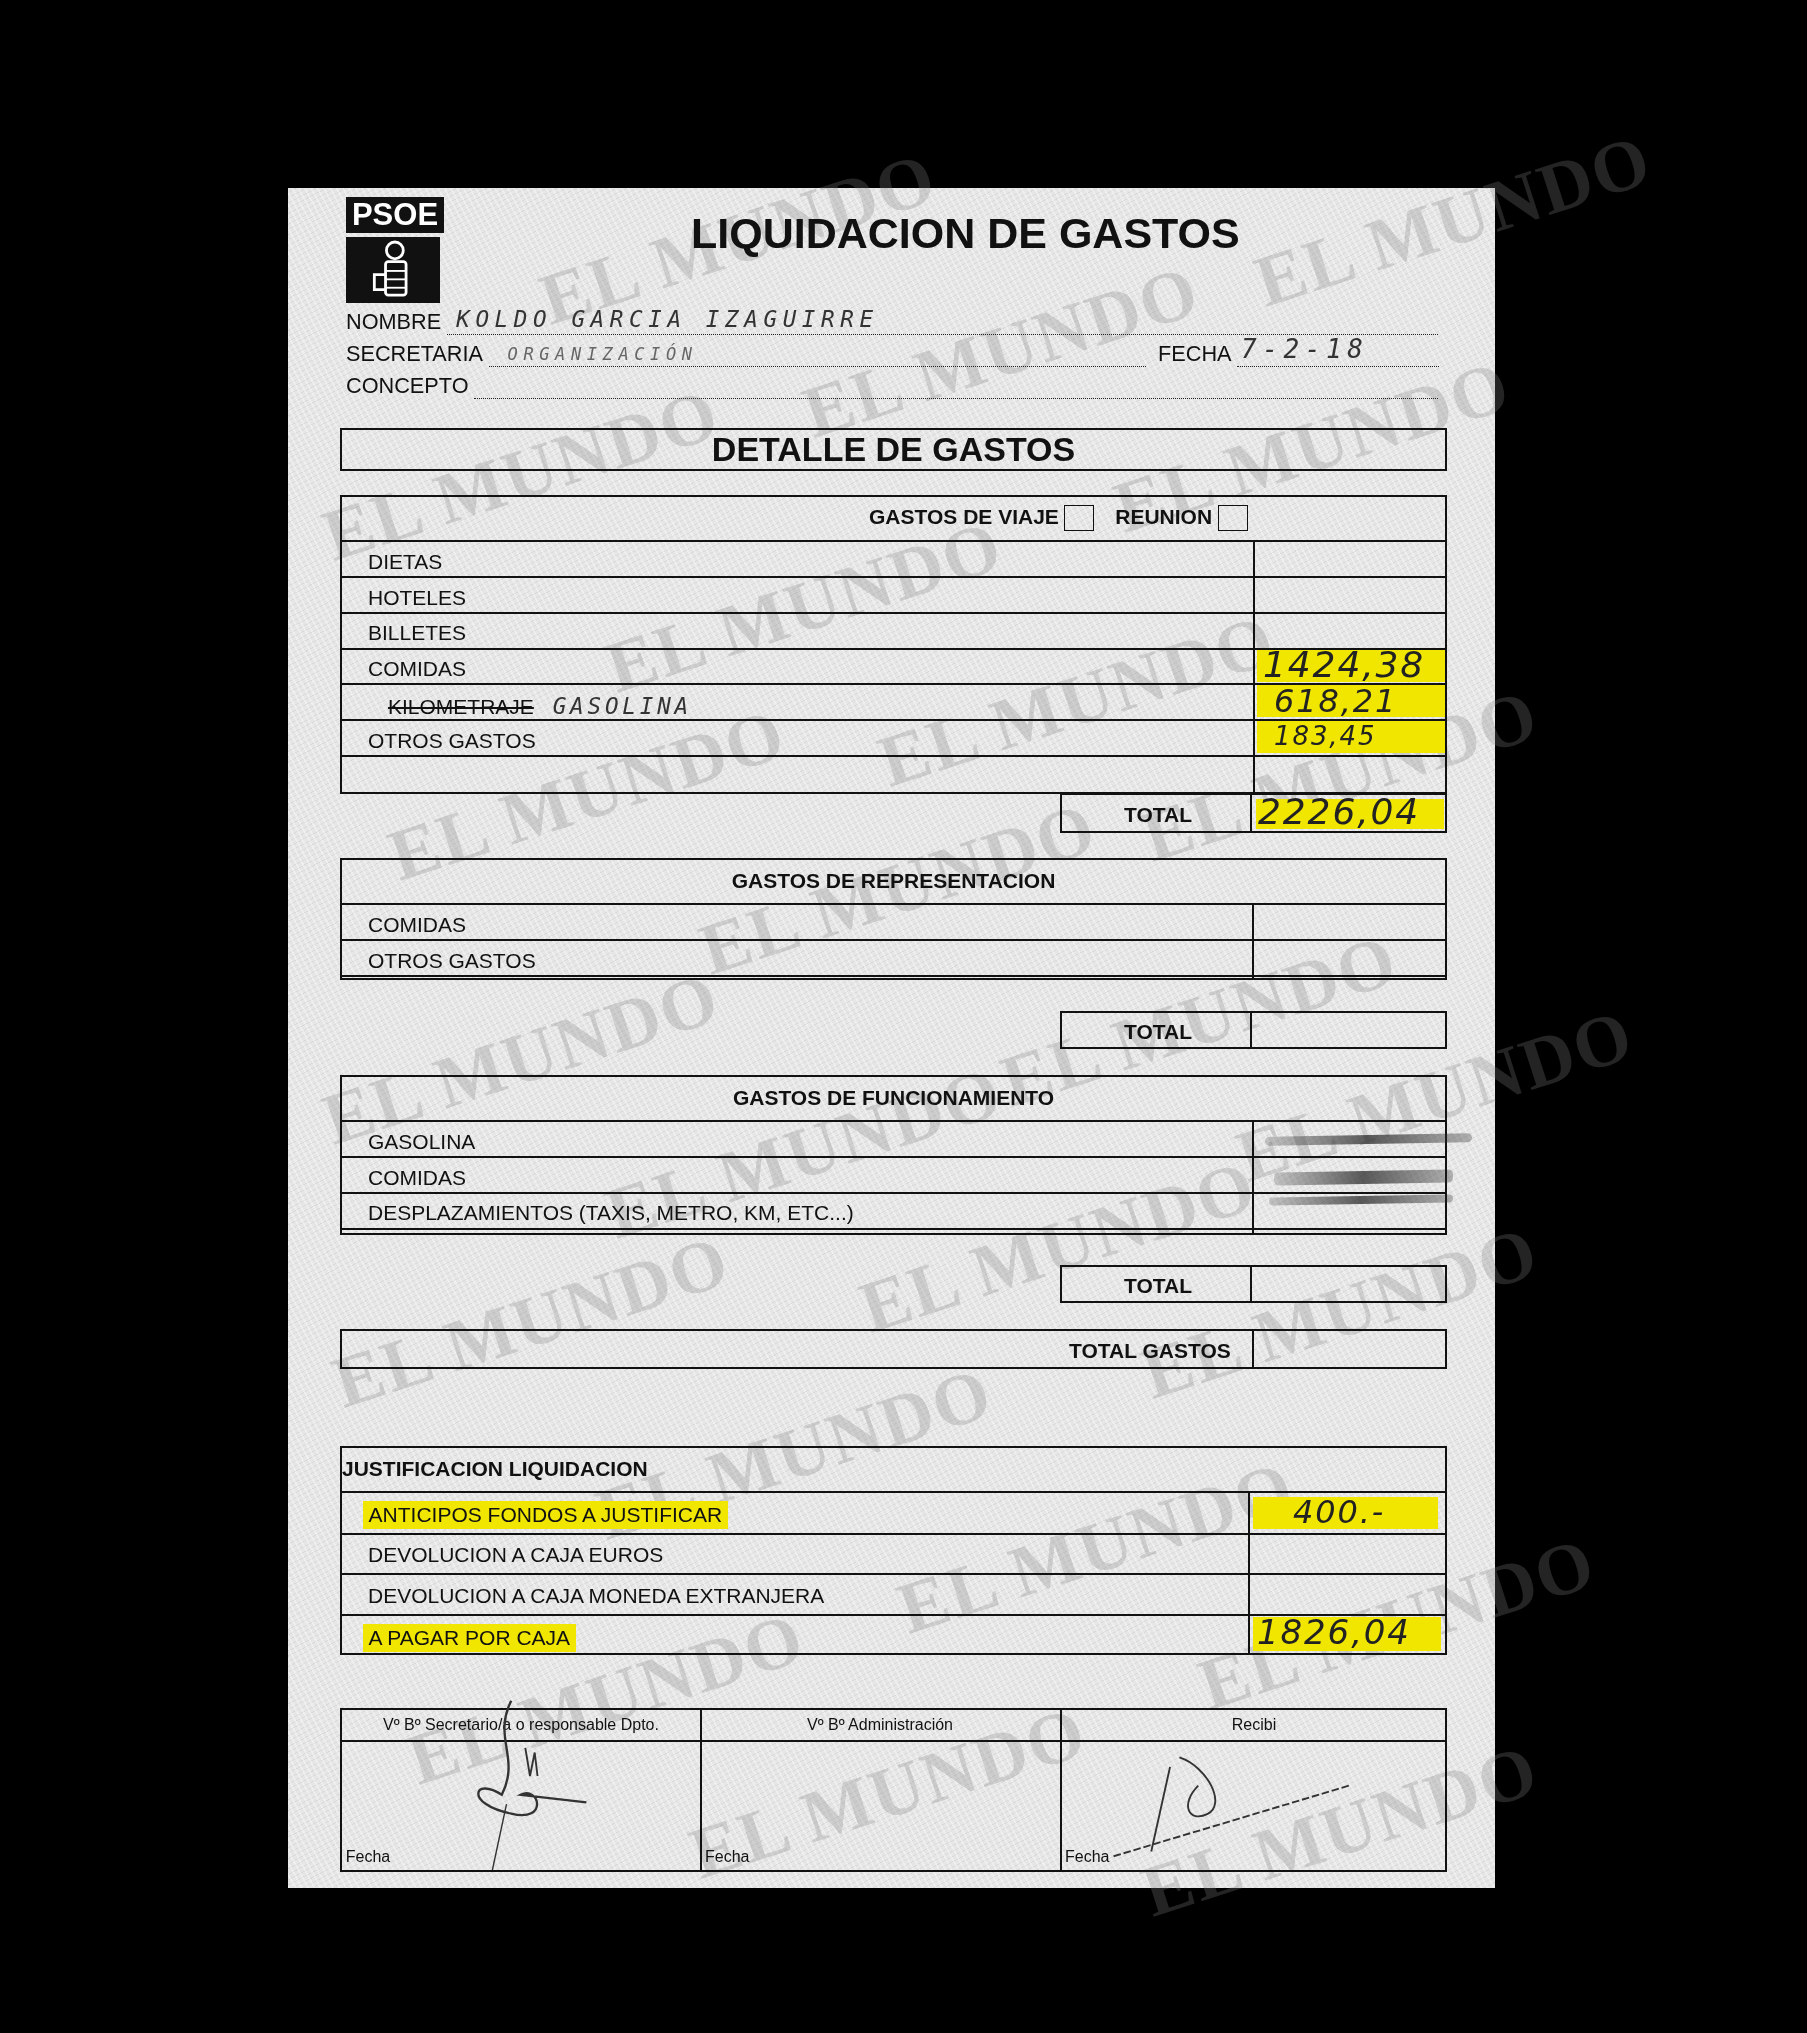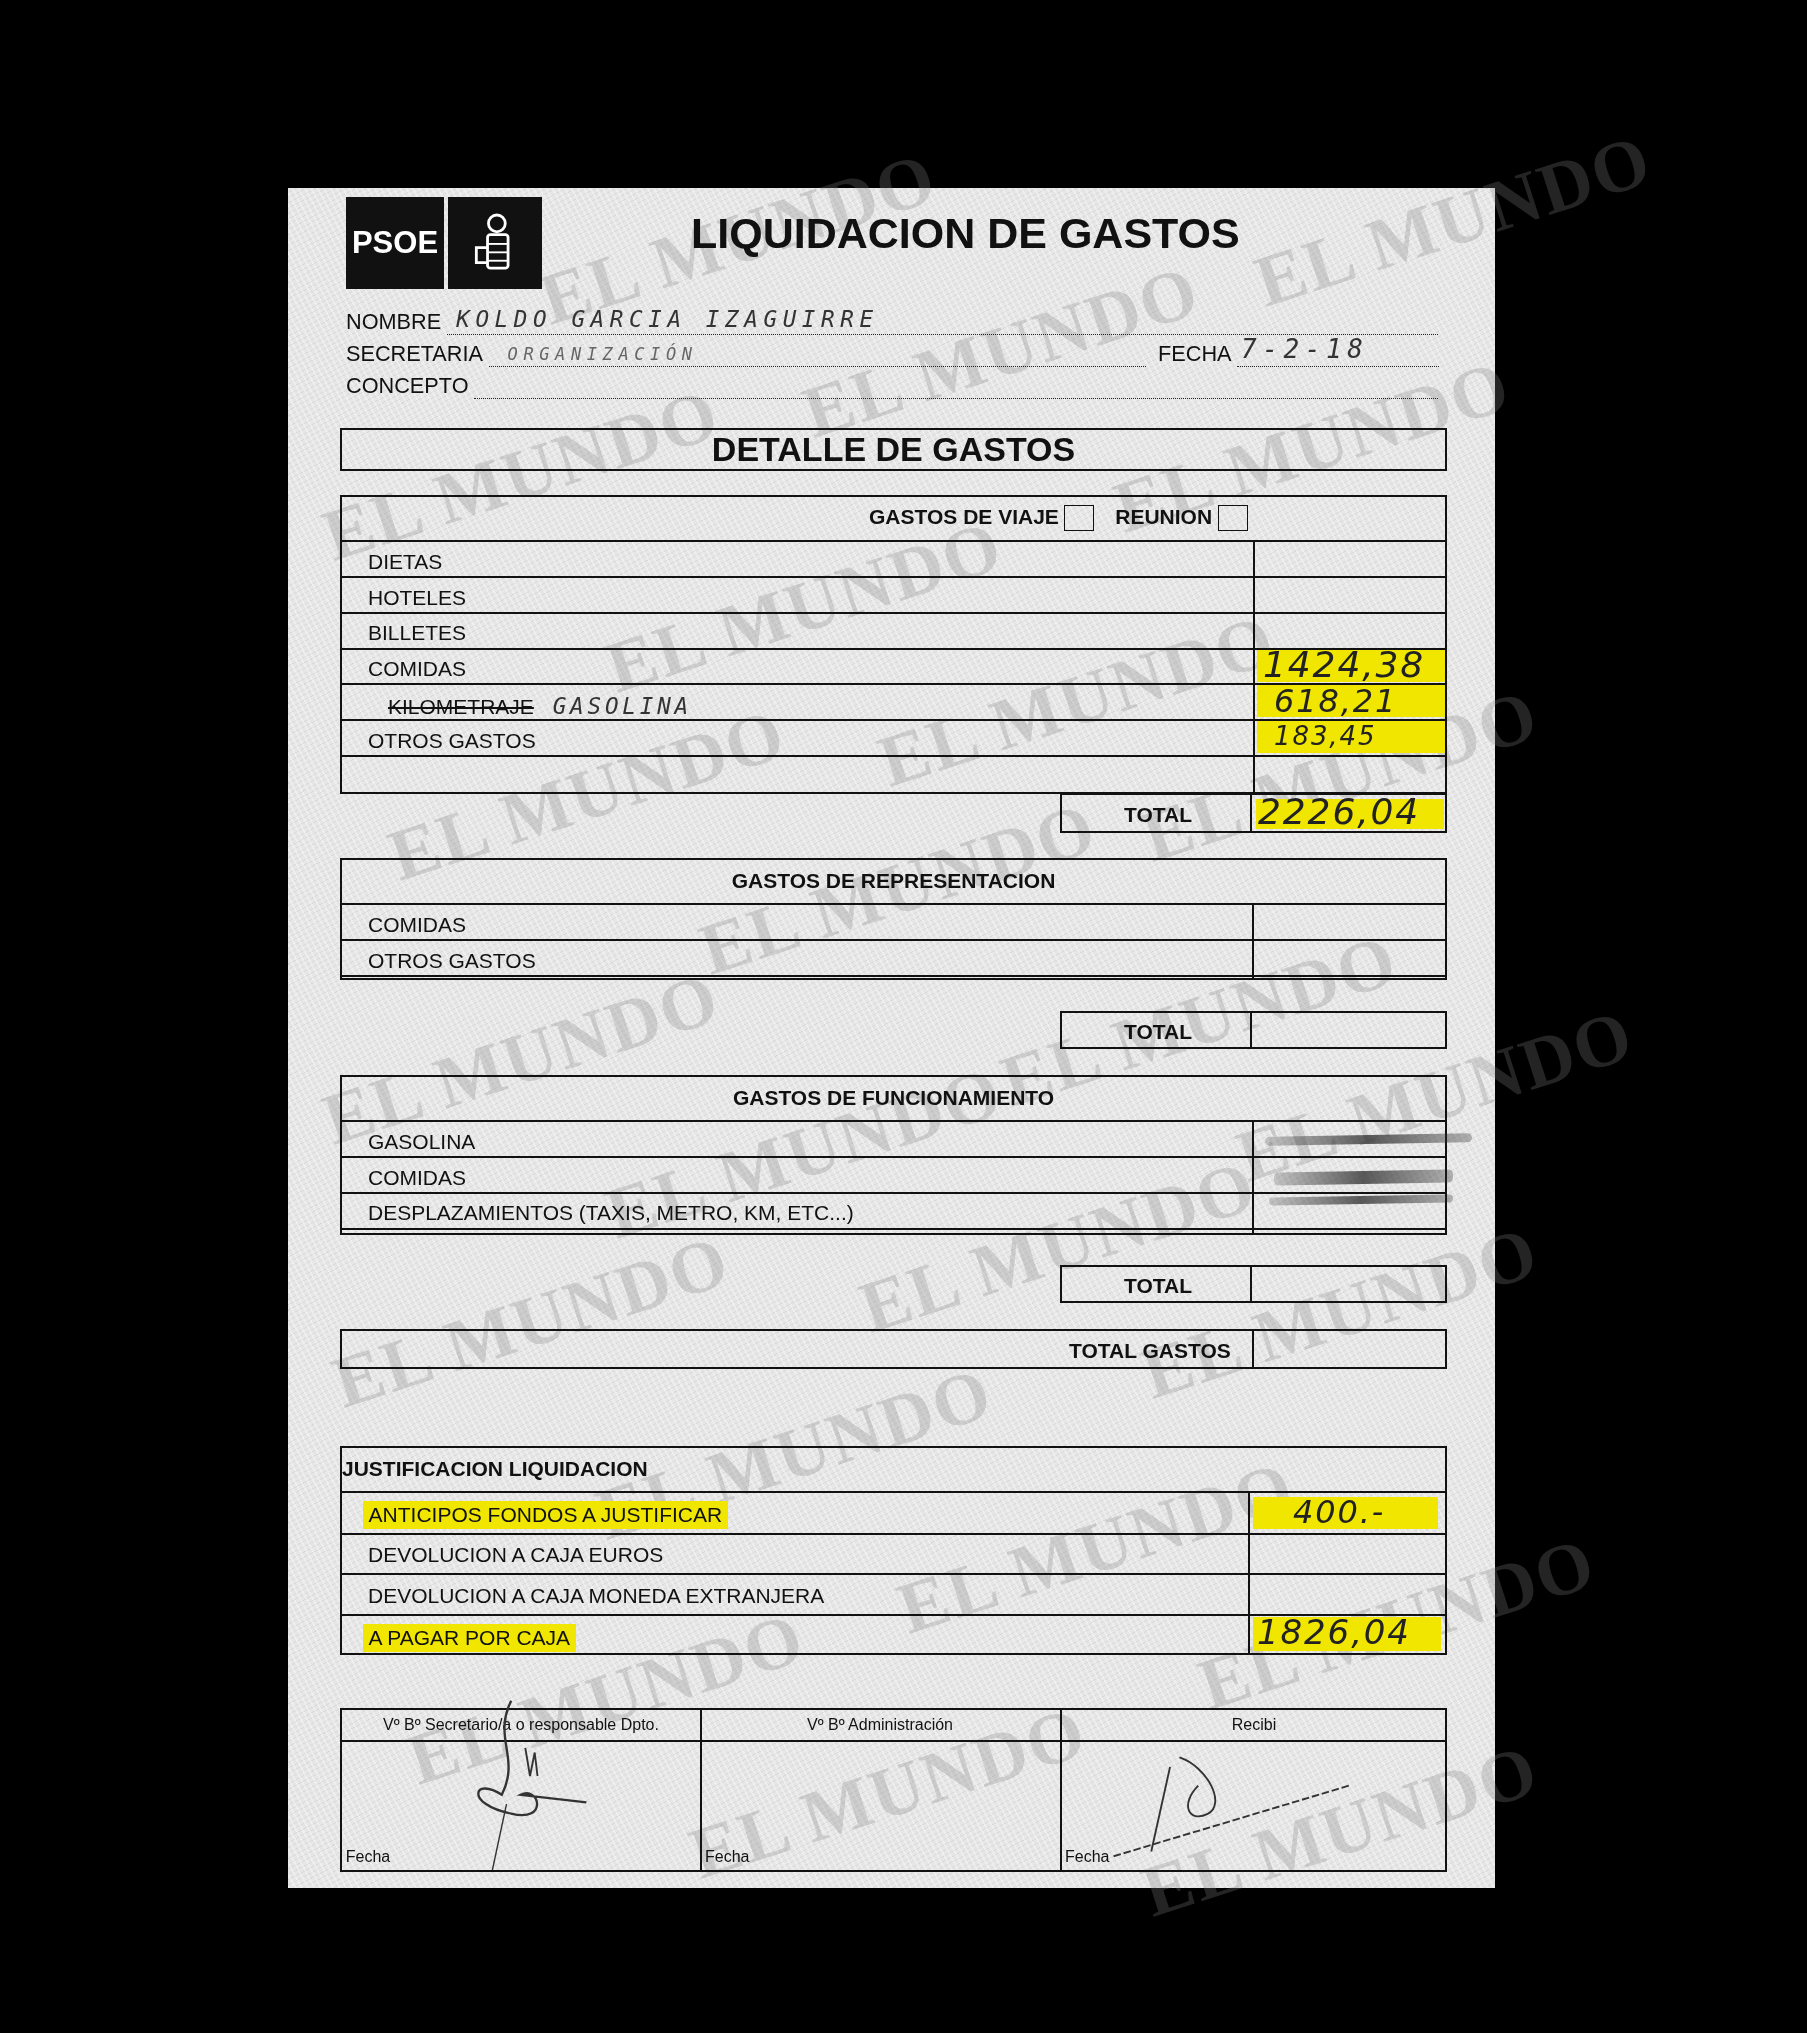--- a/index.html
+++ b/index.html
@@ -6,21 +6,21 @@
   body{width:1808px;height:2034px;position:relative;overflow:hidden;font-family:"Liberation Sans",sans-serif;}
   .page{position:absolute;left:288px;top:188px;width:1207px;height:1700px;
     background:#e6e6e6;
     background-image:
       repeating-linear-gradient(62deg, rgba(255,255,255,0.35) 0 1.9px, rgba(0,0,0,0) 1.9px 5.6px),
       repeating-linear-gradient(-28deg, rgba(160,160,160,0.18) 0 0.9px, rgba(0,0,0,0) 0.9px 4.7px);
   }
   .abs{position:absolute;}
   .wm{position:absolute;font-family:"Liberation Serif",serif;font-weight:bold;color:rgba(130,130,130,0.28);
     font-size:73px;transform:rotate(-18deg);white-space:nowrap;letter-spacing:1.9px;pointer-events:none;}
-  .logo{position:absolute;left:58px;top:9.4px;height:92px;display:flex;gap:3.8px;}
+  .logo{position:absolute;left:58px;top:9.4px;height:92px;display:flex;gap:3.8px;flex-direction:column;}
   .logo-box{background:#111;color:#fff;height:92px;display:flex;align-items:center;justify-content:center;}
   .logo-psoe{width:98px;font-weight:bold;font-size:31px;font-family:"Liberation Sans Narrow","Liberation Sans",sans-serif;}
   .logo-emblem{width:94px;}
   .title{position:absolute;left:403px;top:21px;font-weight:bold;font-size:43px;color:#111;}
   .field{position:absolute;left:58px;font-size:21.7px;color:#111;display:flex;align-items:flex-end;justify-content:flex-end;}
   .dots{border-bottom:1.9px dotted #222;flex:1;height:19px;margin-left:5.6px;position:relative;}
   .hand{font-family:"DejaVu Sans Mono",monospace;font-style:italic;color:#333;font-size:22.6px;letter-spacing:5.6px;position:absolute;bottom:1.9px;}
   .box{position:absolute;border:2.4px solid #111;box-sizing:border-box;}
   .hline{position:absolute;height:1.9px;background:#111;}
   .vline{position:absolute;width:1.9px;background:#111;}

